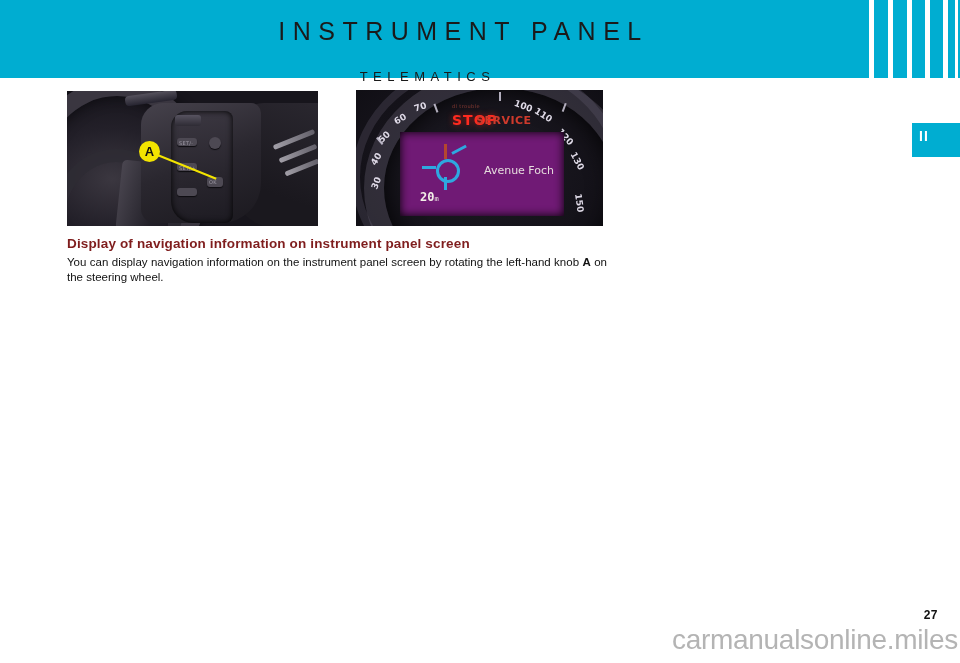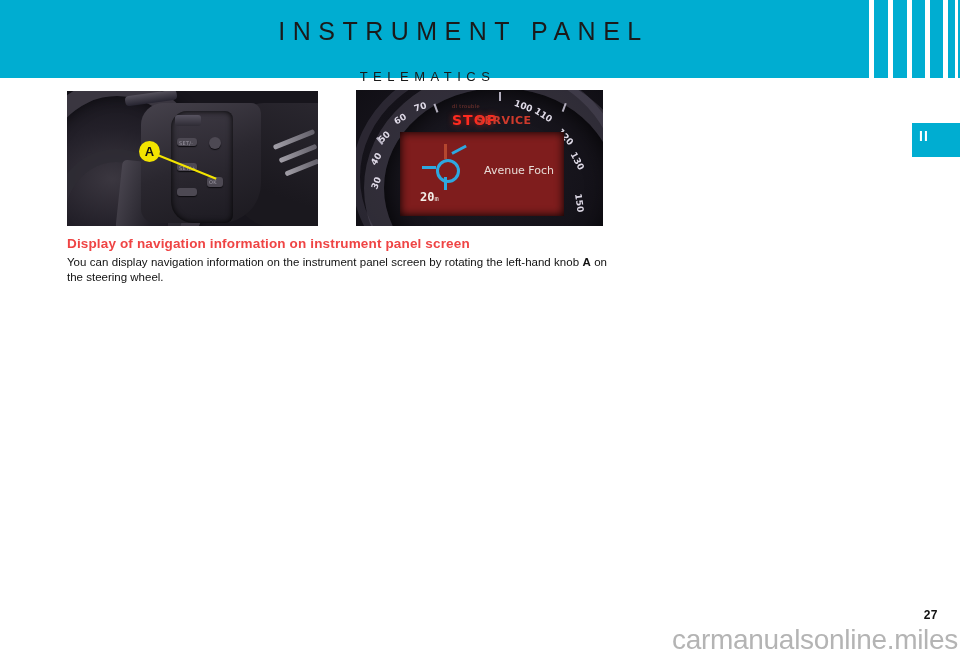--- a/index.html
+++ b/index.html
@@ -309,21 +309,21 @@
     font-size: 5px;
     letter-spacing: .4px;
     font-family: "DejaVu Sans", sans-serif;
   }
   .ic-screen {
     position: absolute;
     left: 44px;
     top: 42px;
     width: 164px;
     height: 84px;
-    background: #7f1d1d;
+    background: #701a75;
     box-shadow: inset 0 0 10px #000;
   }
   .ic-roundabout {
     position: absolute;
     left: 22px;
     top: 12px;
     width: 50px;
     height: 46px;
   }
   .ra-circle {
@@ -396,21 +396,21 @@
   }
 
   
   .caption-heading {
     position: absolute;
     left: 67px;
     top: 236px;
     width: 560px;
     font-size: 13.5px;
     font-weight: 700;
-    color: #ef4444;
+    color: #7f1d1d;
     letter-spacing: .15px;
     line-height: 1.2;
   }
   .caption-body {
     position: absolute;
     left: 67px;
     top: 255px;
     width: 540px;
     font-size: 11.5px;
     color: #111111;

